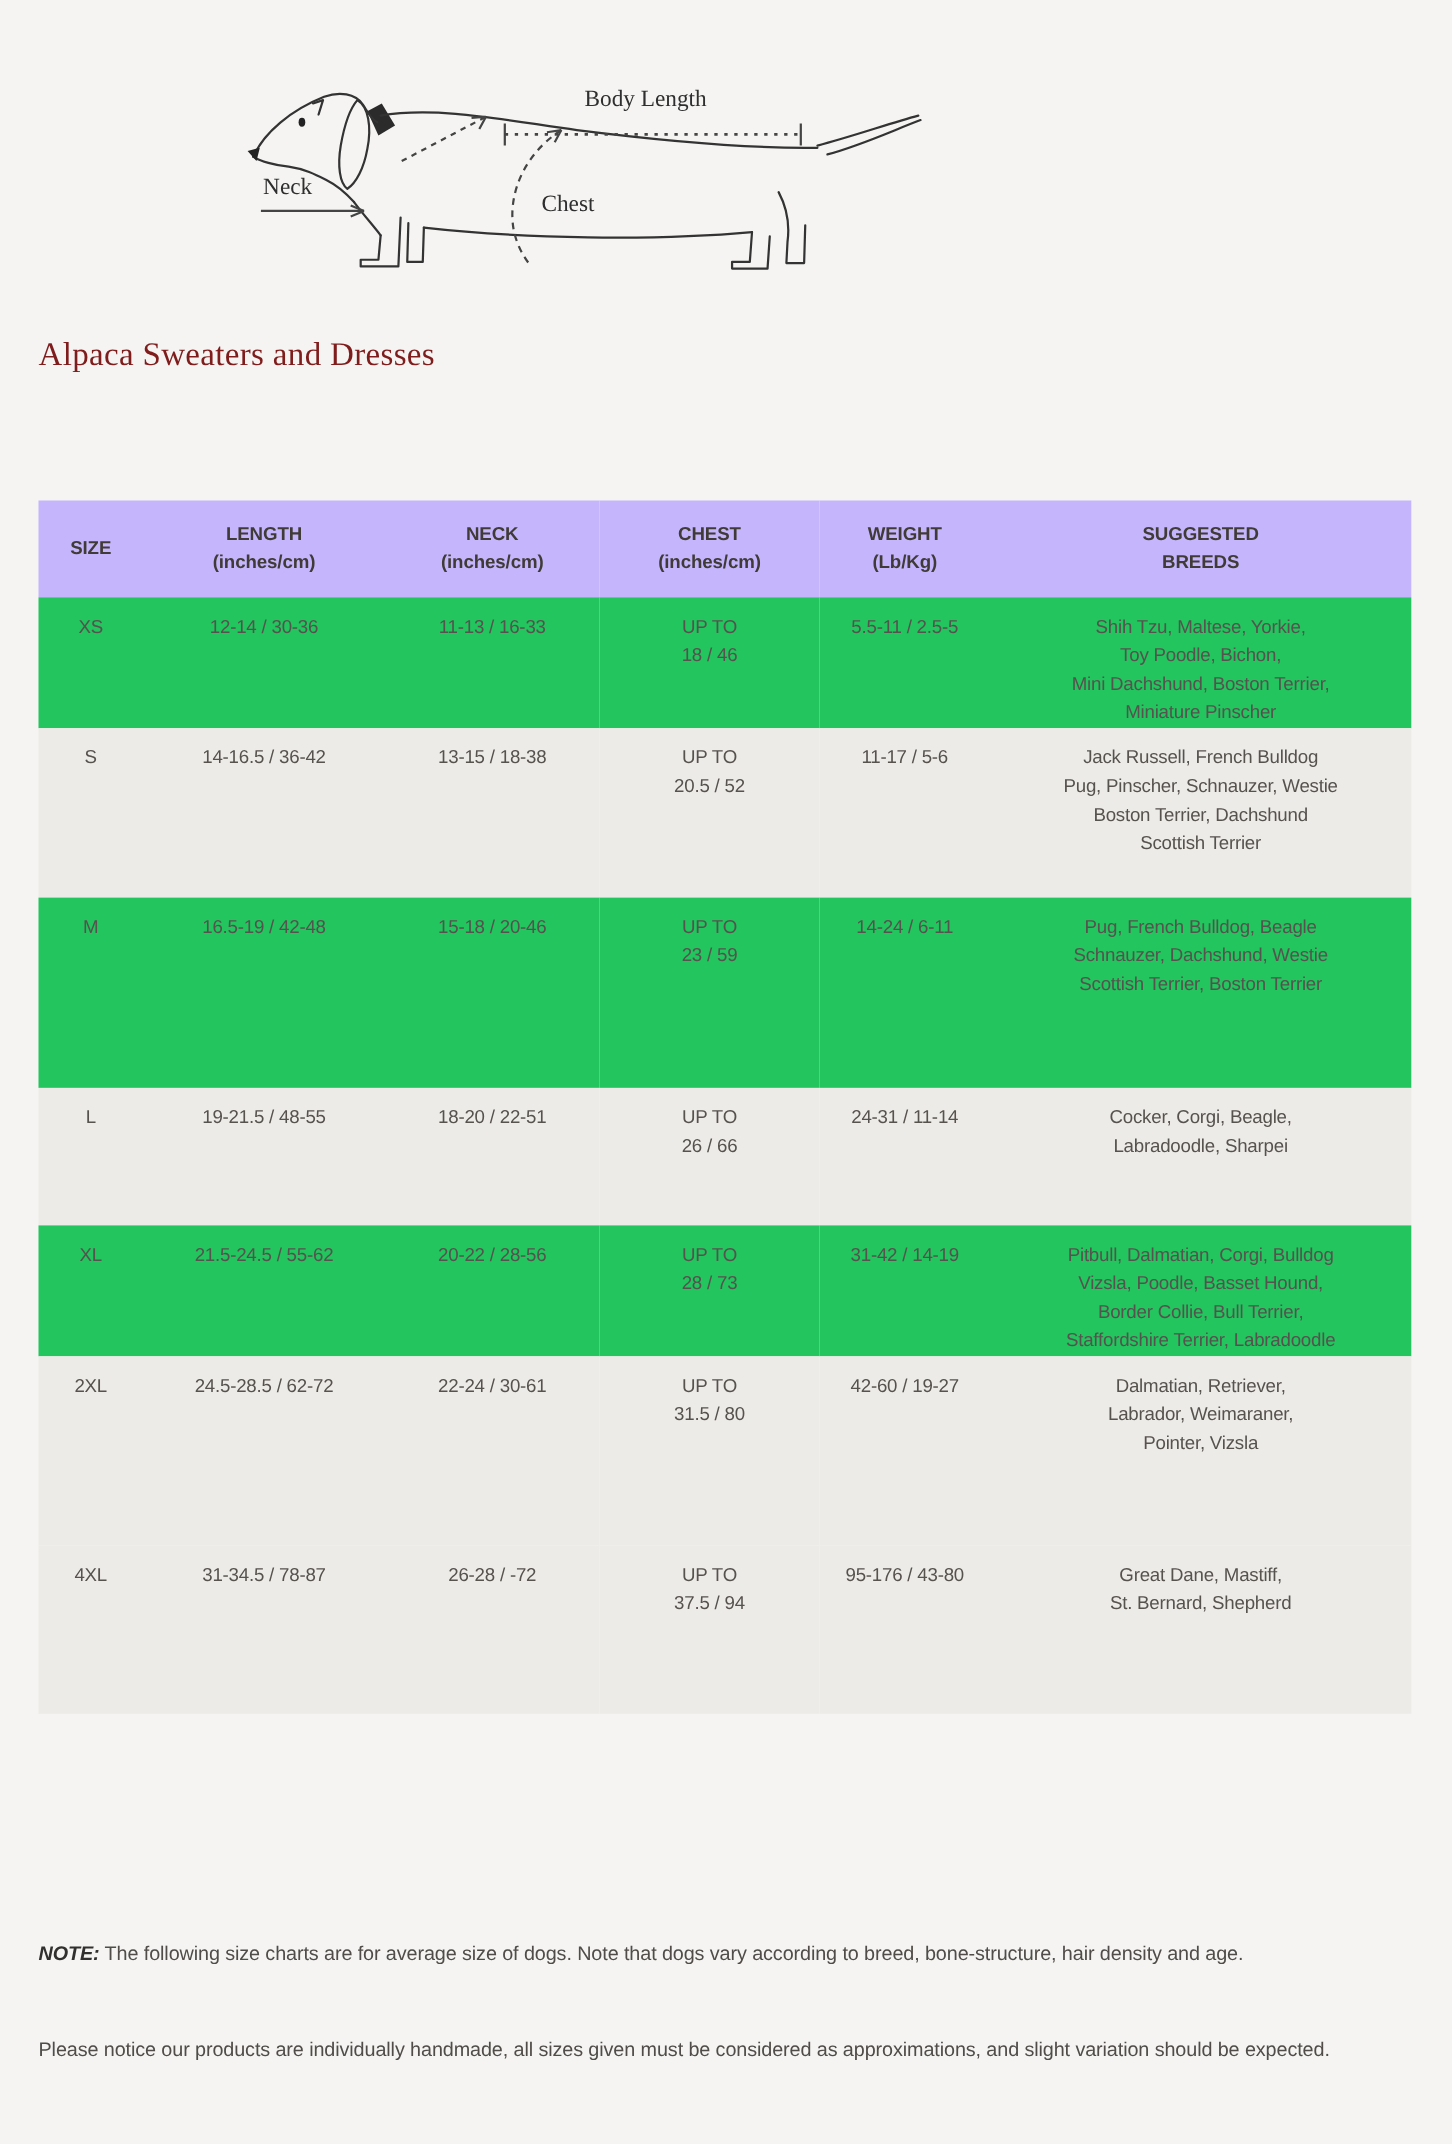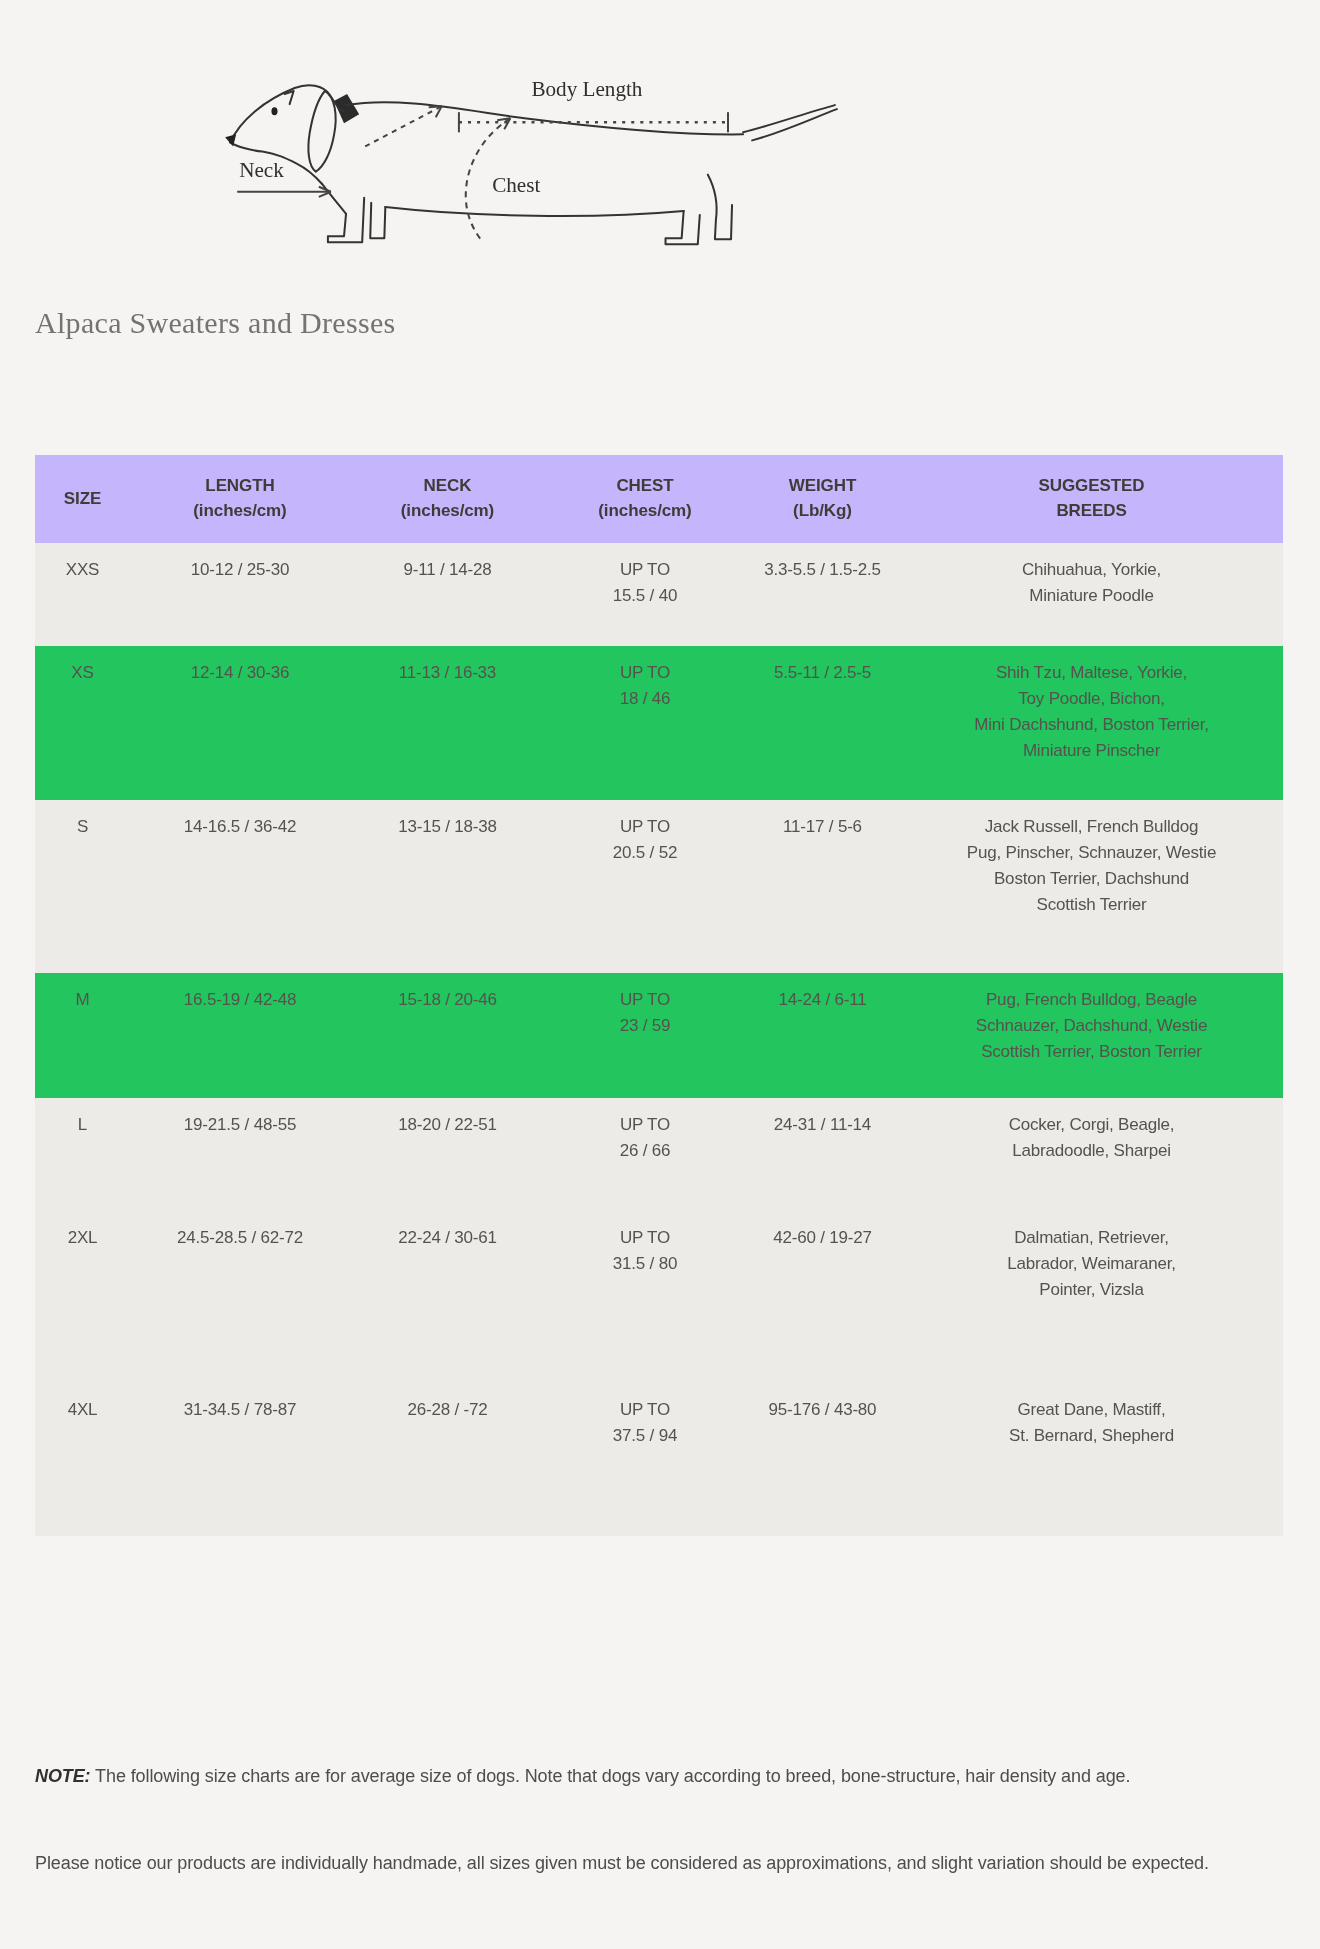--- a/index.html
+++ b/index.html
@@ -12,21 +12,21 @@
   .diagram{
     position:absolute;left:212px;top:52px;width:645px;height:205px;
   }
   .dg-label{
     font-family:"Liberation Serif",serif;
     font-size:21px;fill:#2f2f2f;
   }
   .page-title{
     position:absolute;left:35px;top:306px;margin:0;
     font-family:"Liberation Serif",serif;
-    font-size:30px;font-weight:400;color:#737373;letter-spacing:.3px;
+    font-size:30px;font-weight:400;color:#7f1d1d;letter-spacing:.3px;
   }
   table.size-table{
     position:absolute;left:35px;top:455px;width:1248px;
     border-collapse:collapse;table-layout:fixed;
   }
   table.size-table col.c-size{width:95px;}
   table.size-table col.c-length{width:220px;}
   table.size-table col.c-neck{width:195px;}
   table.size-table col.c-chest{width:200px;}
   table.size-table col.c-weight{width:155px;}
@@ -133,30 +133,20 @@
 (inches/cm)</th>
       <th>CHEST
 (inches/cm)</th>
       <th>WEIGHT
 (Lb/Kg)</th>
       <th>SUGGESTED
 BREEDS</th>
     </tr>
   </thead>
   <tbody>
-    <tr class="row-light">
-      <td>XXS</td>
-      <td>10-12 / 25-30</td>
-      <td>9-11 / 14-28</td>
-      <td>UP TO
-15.5 / 40</td>
-      <td>3.3-5.5 / 1.5-2.5</td>
-      <td>Chihuahua, Yorkie,
-Miniature Poodle</td>
-    </tr>
     <tr class="row-dark">
       <td>XS</td>
       <td>12-14 / 30-36</td>
       <td>11-13 / 16-33</td>
       <td>UP TO
 18 / 46</td>
       <td>5.5-11 / 2.5-5</td>
       <td>Shih Tzu, Maltese, Yorkie,
 Toy Poodle, Bichon,
 Mini Dachshund, Boston Terrier,
@@ -188,20 +178,32 @@
     <tr class="row-light">
       <td>L</td>
       <td>19-21.5 / 48-55</td>
       <td>18-20 / 22-51</td>
       <td>UP TO
 26 / 66</td>
       <td>24-31 / 11-14</td>
       <td>Cocker, Corgi, Beagle,
 Labradoodle, Sharpei</td>
     </tr>
+    <tr class="row-dark">
+      <td>XL</td>
+      <td>21.5-24.5 / 55-62</td>
+      <td>20-22 / 28-56</td>
+      <td>UP TO
+28 / 73</td>
+      <td>31-42 / 14-19</td>
+      <td>Pitbull, Dalmatian, Corgi, Bulldog
+Vizsla, Poodle, Basset Hound,
+Border Collie, Bull Terrier,
+Staffordshire Terrier, Labradoodle</td>
+    </tr>
     <tr class="row-light">
       <td>2XL</td>
       <td>24.5-28.5 / 62-72</td>
       <td>22-24 / 30-61</td>
       <td>UP TO
 31.5 / 80</td>
       <td>42-60 / 19-27</td>
       <td>Dalmatian, Retriever,
 Labrador, Weimaraner,
 Pointer, Vizsla</td>

